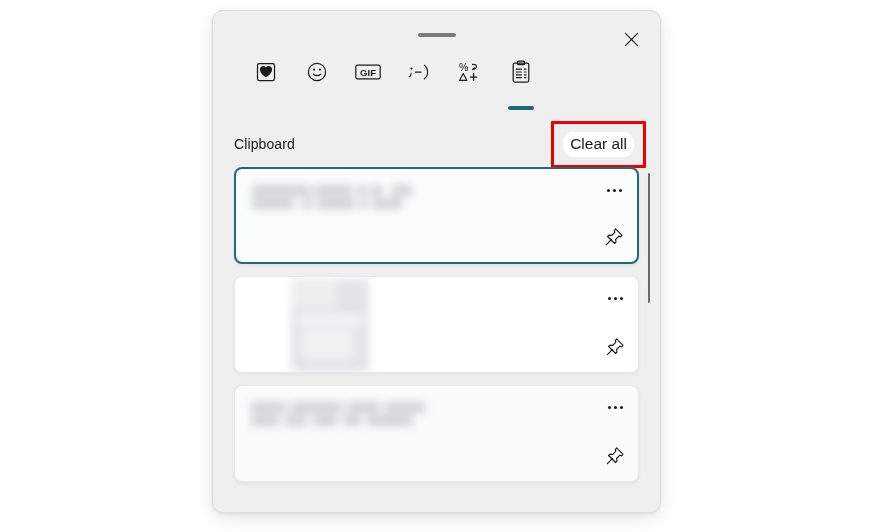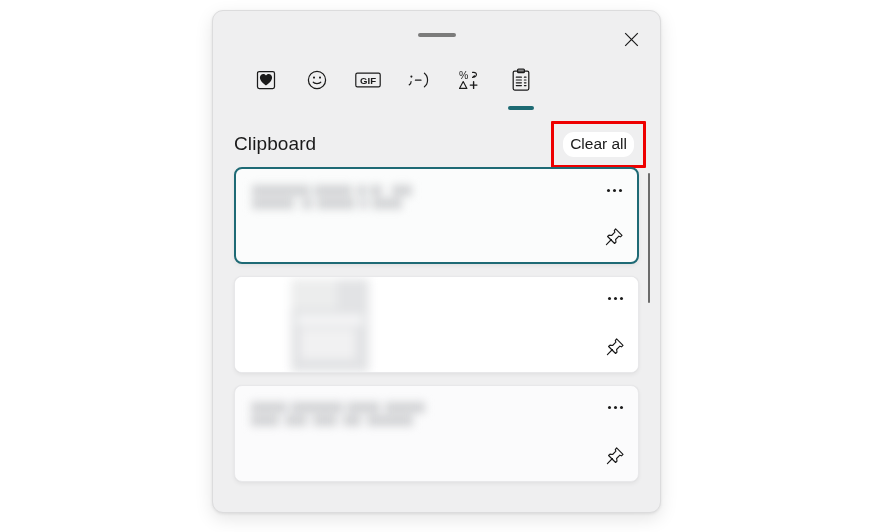--- a/index.html
+++ b/index.html
@@ -70,21 +70,21 @@
     align-items: flex-start;
     padding: 0 28px;
     box-sizing: border-box;
   }
   .tab {
     position: relative;
     width: 50px;
     height: 42px;
     margin-right: 1px;
     display: flex;
-    align-items: center;
+    align-items: flex-start;
     justify-content: center;
     cursor: pointer;
     border-radius: 5px;
   }
   .tab .glyph {
     display: flex;
     align-items: center;
     justify-content: center;
     width: 26px;
     height: 26px;
@@ -105,21 +105,21 @@
   
   .section-head {
     position: relative;
     height: 46px;
     padding: 0 22px 0 21px;
     display: flex;
     align-items: center;
     justify-content: space-between;
   }
   .section-title {
-    font-size: 19px;
+    font-size: 14px;
     color: #1a1a1a;
     letter-spacing: 0.1px;
   }
   .clear-all-wrap {
     position: relative;
     padding: 4px;
   }
   .clear-all-box {
     position: absolute;
     left: -8px;

